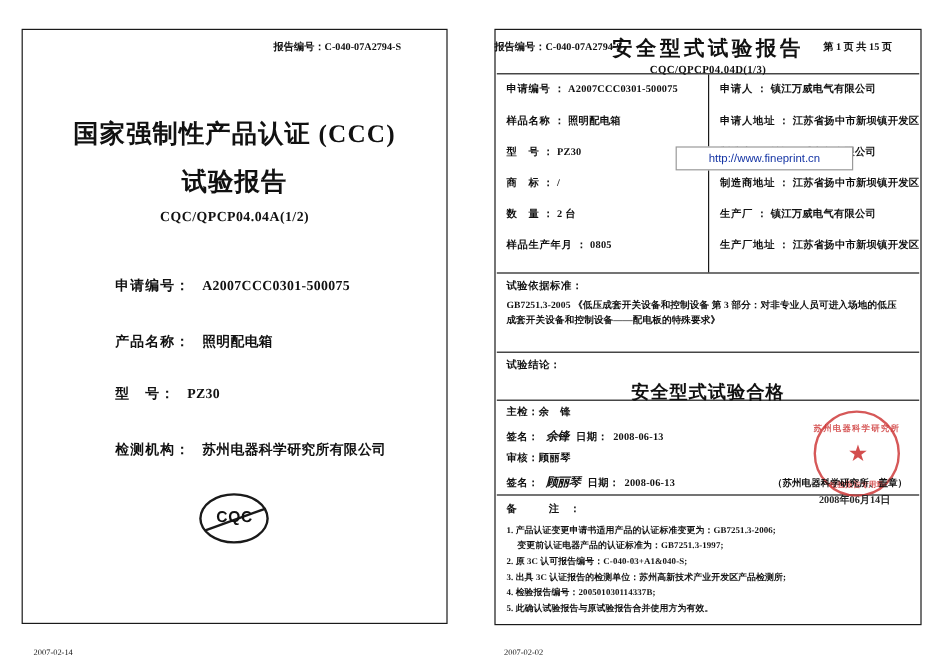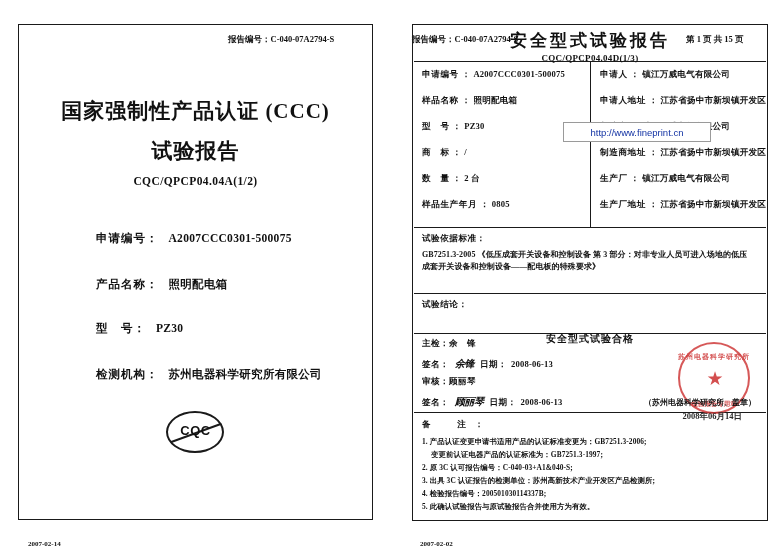--- a/index.html
+++ b/index.html
@@ -29,21 +29,21 @@
   .top-note {
     position: absolute;
     font-size: 8.5px;
     font-weight: bold;
     white-space: nowrap;
     margin-top: 24px;
   }
   .bottom-date {
     position: absolute;
     font-size: 7px;
-    font-weight: bold;
+    font-weight: normal;
   }
 
   
   .left-report-no {
     top: 10px;
     left: 228px;
   }
   .left-frame {
     position: absolute;
     left: 18px;
@@ -224,23 +224,23 @@
     margin-top: 4px;
     letter-spacing: 0.1px;
   }
   .sec-concl {
     top: 269px;
     height: 40px;
     border-bottom: 1.1px solid #1a1a1a;
   }
   .concl-text {
     text-align: center;
-    font-size: 10px;
-    font-weight: bold;
-    margin-top: 21px;
+    font-size: 15px;
+    font-weight: bold;
+    margin-top: 7px;
     letter-spacing: 1px;
   }
 
   
   .sec-sign {
     top: 309px;
     height: 79px;
     border-bottom: 1.1px solid #1a1a1a;
     position: absolute;
     left: 1px; right: 1px;

